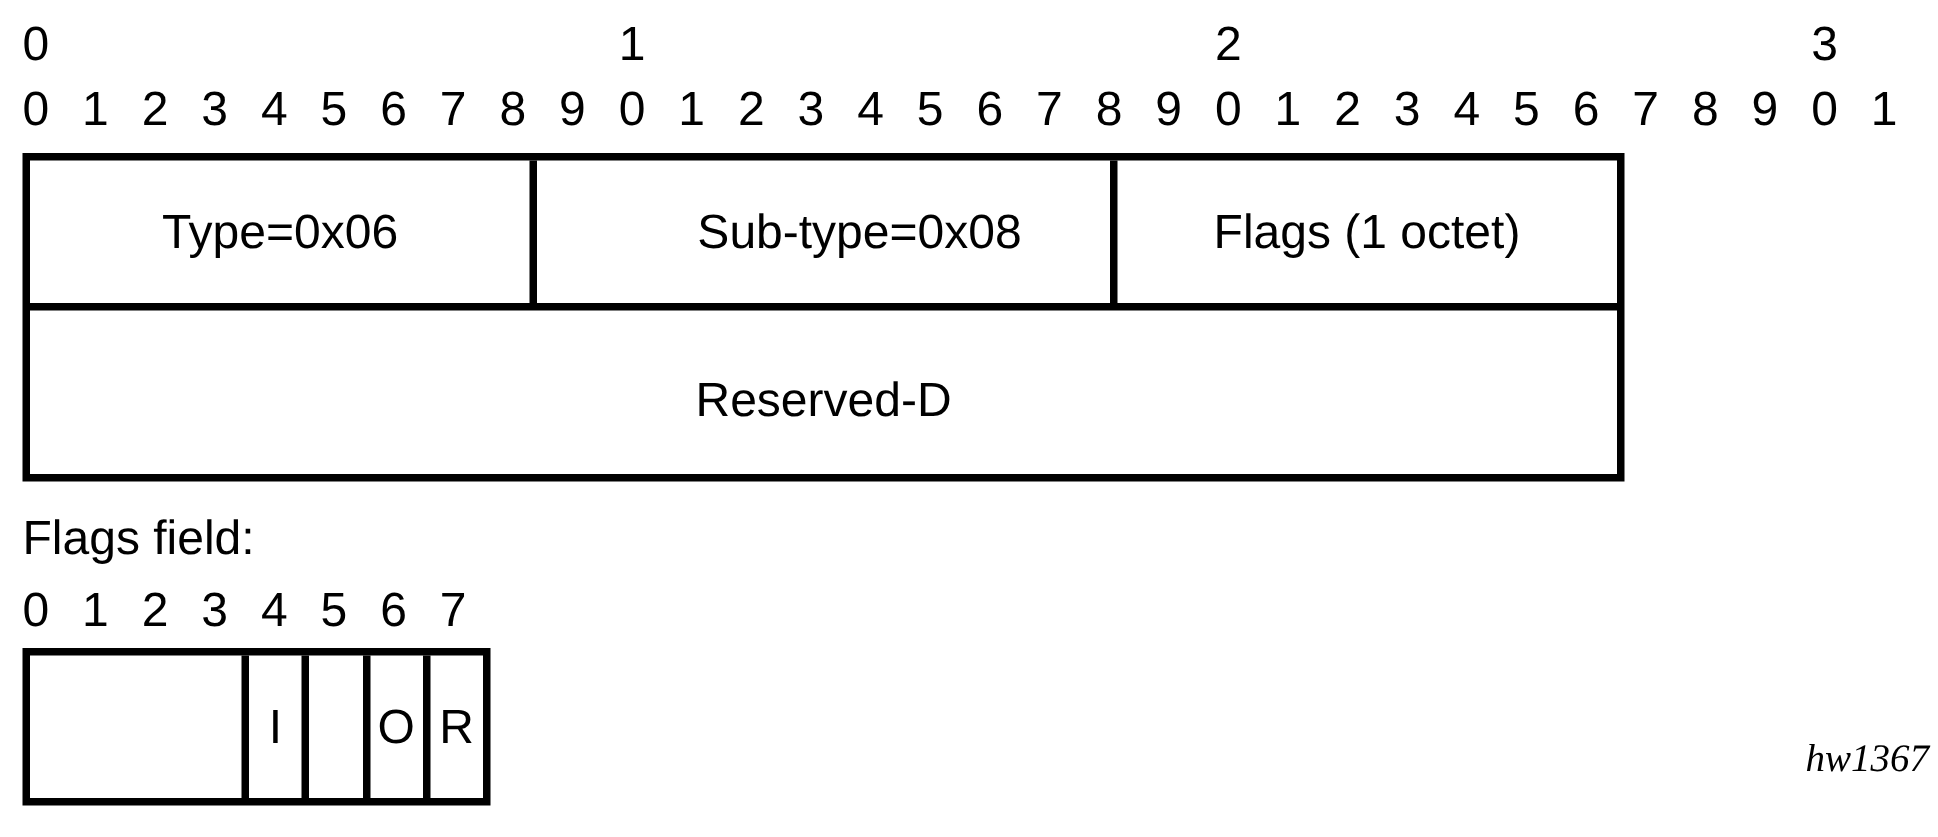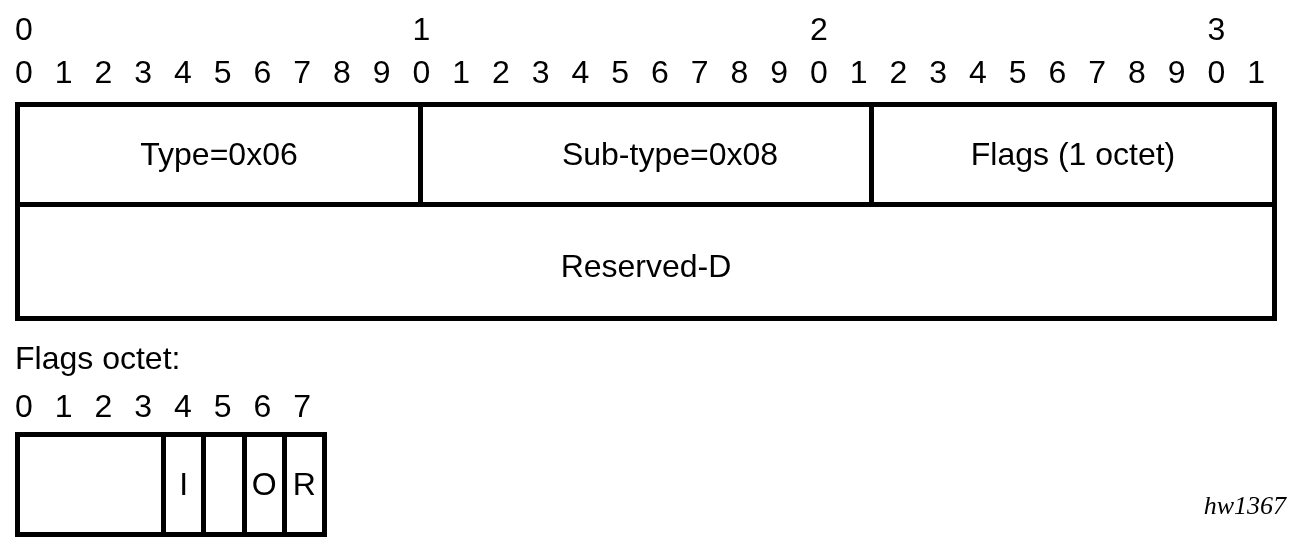--- a/index.html
+++ b/index.html
@@ -35,21 +35,21 @@
   .bitcol {
     flex: 1 1 0;
     text-align: center;
     font-size: 32px;
     line-height: 36px;
   }
   
   .packet {
     position: absolute;
     left: 15px; top: 102px;
-    width: 1262px;
+    width: 1068px;
     border: 5px solid #000;
     background: #fff;
   }
   .prow { display: flex; width: 100%; }
   .prow1 { height: 100px; border-bottom: 5px solid #000; }
   .prow2 { height: 99px; margin-top: 10px; }
   .pcell {
     display: flex;
     align-items: center;
     justify-content: center;
@@ -157,21 +157,21 @@
         <span>Flags (1 octet)</span>
       </div>
       </div>
     <div class="prow prow2">
         <div class="pcell" style="flex: 32 1 0px;">
         <span>Reserved-D</span>
       </div>
       </div>
   </div>
 
-  <div class="flags-heading">Flags octet:</div>
+  <div class="flags-heading">Flags field:</div>
 
   <div class="fbits-row">
       <span class="bitcol">0</span>
       <span class="bitcol">1</span>
       <span class="bitcol">2</span>
       <span class="bitcol">3</span>
       <span class="bitcol">4</span>
       <span class="bitcol">5</span>
       <span class="bitcol">6</span>
       <span class="bitcol">7</span>

